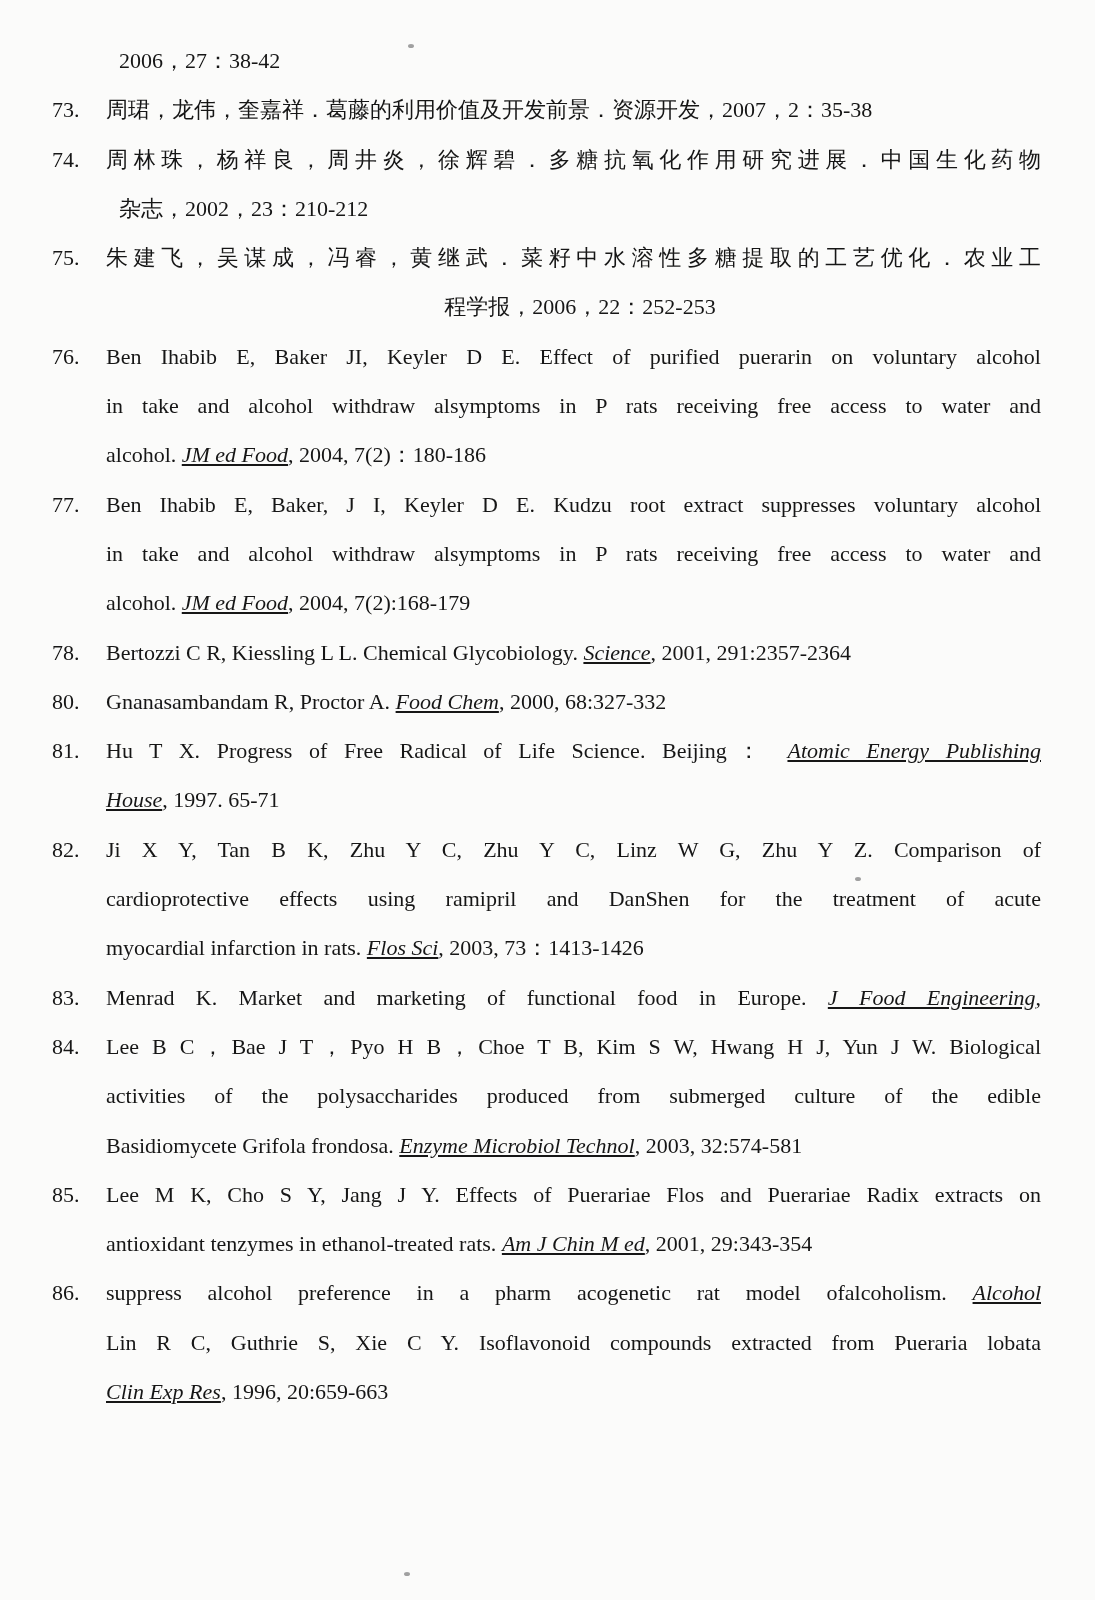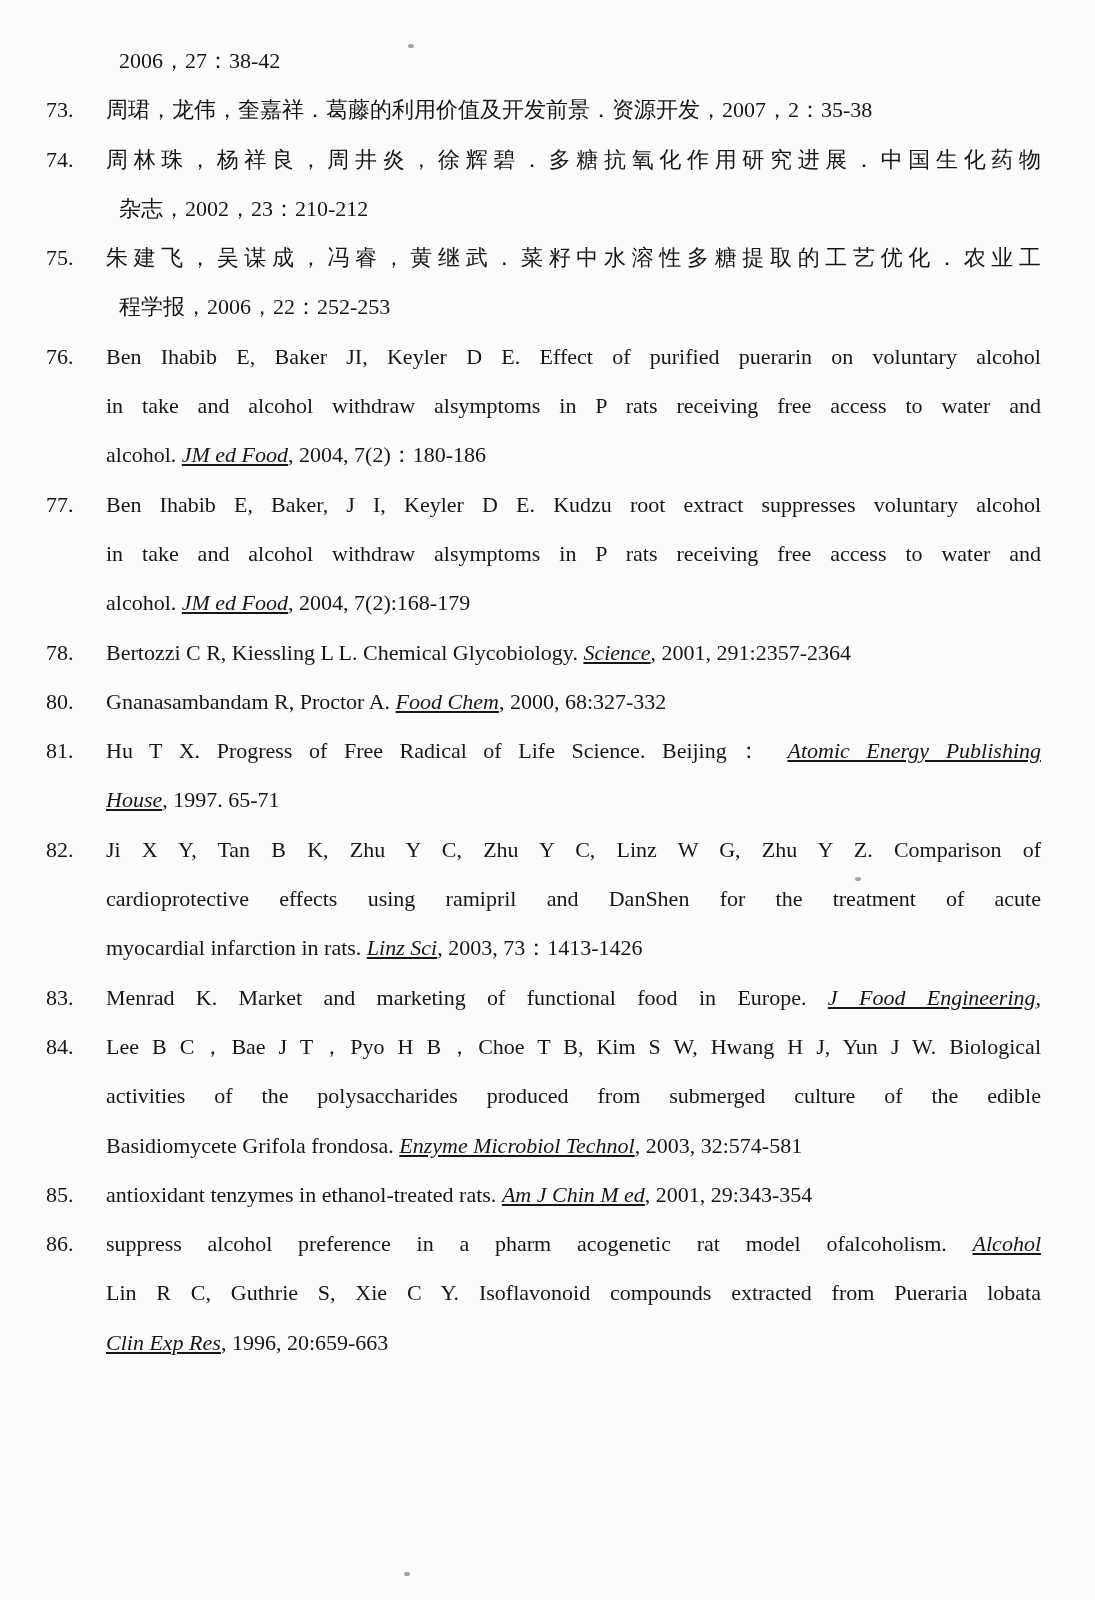--- a/index.html
+++ b/index.html
@@ -19,21 +19,21 @@
     box-sizing: border-box;
   }
   .ref {
     position: relative;
     padding-left: 106px;
     margin-right: 54px;
     font-size: 22px;
   }
   .ref .num {
     position: absolute;
-    left: 46px;
+    left: 52px;
     top: 0;
     line-height: 49.3px;
     text-align: right;
   }
   .line {
     height: 49.3px;
     line-height: 49.3px;
     white-space: nowrap;
     text-align: left;
   }
@@ -65,21 +65,21 @@
         <div class="line"><span>周珺，龙伟，奎嘉祥．葛藤的利用价值及开发前景．资源开发，2007，2：35-38</span></div>
       </div>
       <div class="ref">
         <span class="num">74.</span>
         <div class="line just"><span>周林珠，杨祥良，周井炎，徐辉碧．多糖抗氧化作用研究进展．中国生化药物</span></div>
         <div class="line" style="text-indent: 13px;"><span>杂志，2002，23：210-212</span></div>
       </div>
       <div class="ref">
         <span class="num">75.</span>
         <div class="line just"><span>朱建飞，吴谋成，冯睿，黄继武．菜籽中水溶性多糖提取的工艺优化．农业工</span></div>
-        <div class="line" style="text-indent: 13px;"><span>程学报，2006，22：252-253</span></div>
+        <div class="line" style="text-indent: 13px; text-align: center;"><span>程学报，2006，22：252-253</span></div>
       </div>
       <div class="ref">
         <span class="num">76.</span>
         <div class="line just"><span>Ben Ihabib E, Baker JI, Keyler D E. Effect of purified puerarin on voluntary alcohol</span></div>
         <div class="line just"><span>in take and alcohol withdraw alsymptoms in P rats receiving free access to water and</span></div>
         <div class="line"><span>alcohol. </span><span class="it">JM ed Food</span><span>, 2004, 7(2)：180-186</span></div>
       </div>
       <div class="ref">
         <span class="num">77.</span>
         <div class="line just"><span>Ben Ihabib E, Baker, J I, Keyler D E. Kudzu root extract suppresses voluntary alcohol</span></div>
@@ -96,34 +96,35 @@
       </div>
       <div class="ref">
         <span class="num">81.</span>
         <div class="line just"><span>Hu T X. Progress of Free Radical of Life Science. Beijing： </span><span class="it">Atomic Energy Publishing</span></div>
         <div class="line"><span class="it">House</span><span>, 1997. 65-71</span></div>
       </div>
       <div class="ref">
         <span class="num">82.</span>
         <div class="line just"><span>Ji X Y, Tan B K, Zhu Y C, Zhu Y C, Linz W G, Zhu Y Z. Comparison of</span></div>
         <div class="line just"><span>cardioprotective effects using ramipril and DanShen for the treatment of acute</span></div>
-        <div class="line"><span>myocardial infarction in rats. </span><span class="it">Linz Sci</span><span>, 2003, 73：1413-1426</span></div>
+        <div class="line"><span>myocardial infarction in rats. </span><span class="it">Flos Sci</span><span>, 2003, 73：1413-1426</span></div>
       </div>
       <div class="ref">
         <span class="num">83.</span>
         <div class="line just"><span>Menrad K. Market and marketing of functional food in Europe. </span><span class="it">J Food Engineering</span><span>,</span></div>
       </div>
       <div class="ref">
         <span class="num">84.</span>
         <div class="line just"><span>Lee B C，Bae J T，Pyo H B，Choe T B, Kim S W, Hwang H J, Yun J W. Biological</span></div>
         <div class="line just"><span>activities of the polysaccharides produced from submerged culture of the edible</span></div>
         <div class="line"><span>Basidiomycete Grifola frondosa. </span><span class="it">Enzyme Microbiol Technol</span><span>, 2003, 32:574-581</span></div>
       </div>
       <div class="ref">
         <span class="num">85.</span>
+        <div class="line just"><span>Lee M K, Cho S Y, Jang J Y. Effects of Puerariae Flos and Puerariae Radix extracts on</span></div>
         <div class="line"><span>antioxidant tenzymes in ethanol-treated rats. </span><span class="it">Am J Chin M ed</span><span>, 2001, 29:343-354</span></div>
       </div>
       <div class="ref">
         <span class="num">86.</span>
         <div class="line just"><span>suppress alcohol preference in a pharm acogenetic rat model ofalcoholism. </span><span class="it">Alcohol</span></div>
         <div class="line just"><span>Lin R C, Guthrie S, Xie C Y. Isoflavonoid compounds extracted from Pueraria lobata</span></div>
         <div class="line"><span class="it">Clin Exp Res</span><span>, 1996, 20:659-663</span></div>
       </div>
     </div>
 </div>

